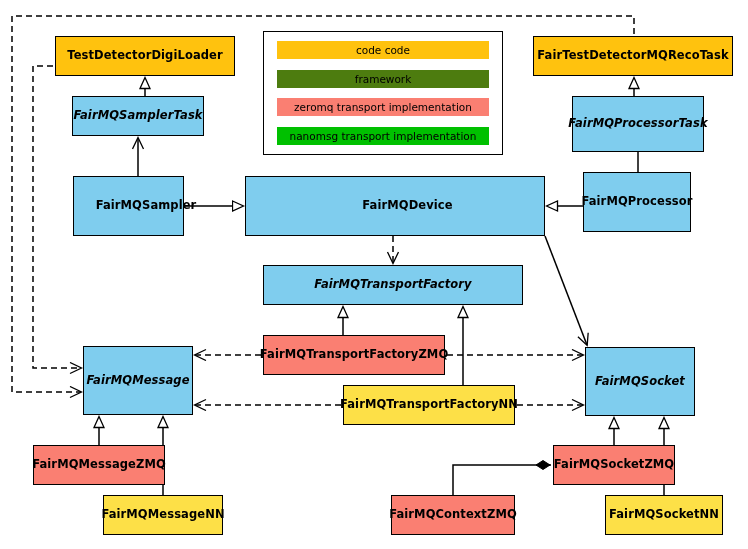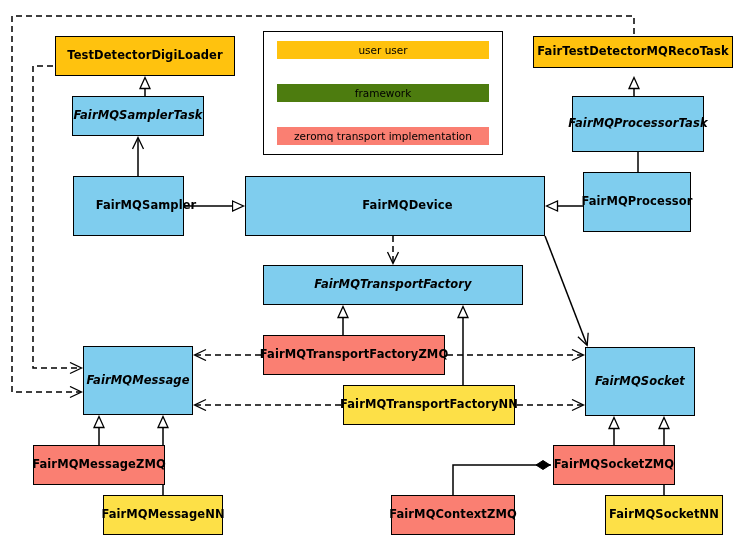--- a/index.html
+++ b/index.html
@@ -78,28 +78,29 @@
 
       <line x1="614" y1="445" x2="614" y2="418" marker-end="url(#hollowTri)"></line>
 
       <line x1="664" y1="495" x2="664" y2="418" marker-end="url(#hollowTri)"></line>
 
       <path d="M453,495 L453,465 L551,465" marker-end="url(#diamond)"></path>
     </g>
   </svg>
 
   <div id="legend">
-      <div class="legend-row" style="background: rgb(255, 194, 14);">user user</div>
+      <div class="legend-row" style="background: rgb(255, 194, 14);">code code</div>
       <div class="legend-row" style="background: #4d7c0f;">framework</div>
       <div class="legend-row" style="background: rgb(250, 127, 114);">zeromq transport implementation</div>
+      <div class="legend-row" style="background: rgb(0, 192, 0);">nanomsg transport implementation</div>
     </div>
 
 <div class="node c-user" style="left: 55px; top: 36px; width: 180px; height: 40px;">TestDetectorDigiLoader</div>
     <div class="node c-fw italic" style="left: 72px; top: 96px; width: 132px; height: 40px;">FairMQSamplerTask</div>
-    <div class="node c-user" style="left: 533px; top: 36px; width: 200px; height: 32px;">FairTestDetectorMQRecoTask</div>
+    <div class="node c-user" style="left: 533px; top: 36px; width: 200px; height: 40px;">FairTestDetectorMQRecoTask</div>
     <div class="node c-fw italic" style="left: 572px; top: 96px; width: 132px; height: 56px;">FairMQProcessorTask</div>
     <div class="node c-fw" style="left: 73px; top: 176px; width: 111px; height: 60px; padding-left: 35px;">FairMQSampler</div>
     <div class="node c-fw" style="left: 245px; top: 176px; width: 300px; height: 60px; padding-left: 25px;">FairMQDevice</div>
     <div class="node c-fw" style="left: 583px; top: 172px; width: 108px; height: 60px;">FairMQProcessor</div>
     <div class="node c-fw italic" style="left: 263px; top: 265px; width: 260px; height: 40px;">FairMQTransportFactory</div>
     <div class="node c-zmq" style="left: 263px; top: 335px; width: 182px; height: 40px;">FairMQTransportFactoryZMQ</div>
     <div class="node c-nn" style="left: 343px; top: 385px; width: 172px; height: 40px;">FairMQTransportFactoryNN</div>
     <div class="node c-fw italic" style="left: 83px; top: 346px; width: 110px; height: 69px;">FairMQMessage</div>
     <div class="node c-fw italic" style="left: 585px; top: 347px; width: 110px; height: 69px;">FairMQSocket</div>
     <div class="node c-zmq" style="left: 33px; top: 445px; width: 132px; height: 40px;">FairMQMessageZMQ</div>

